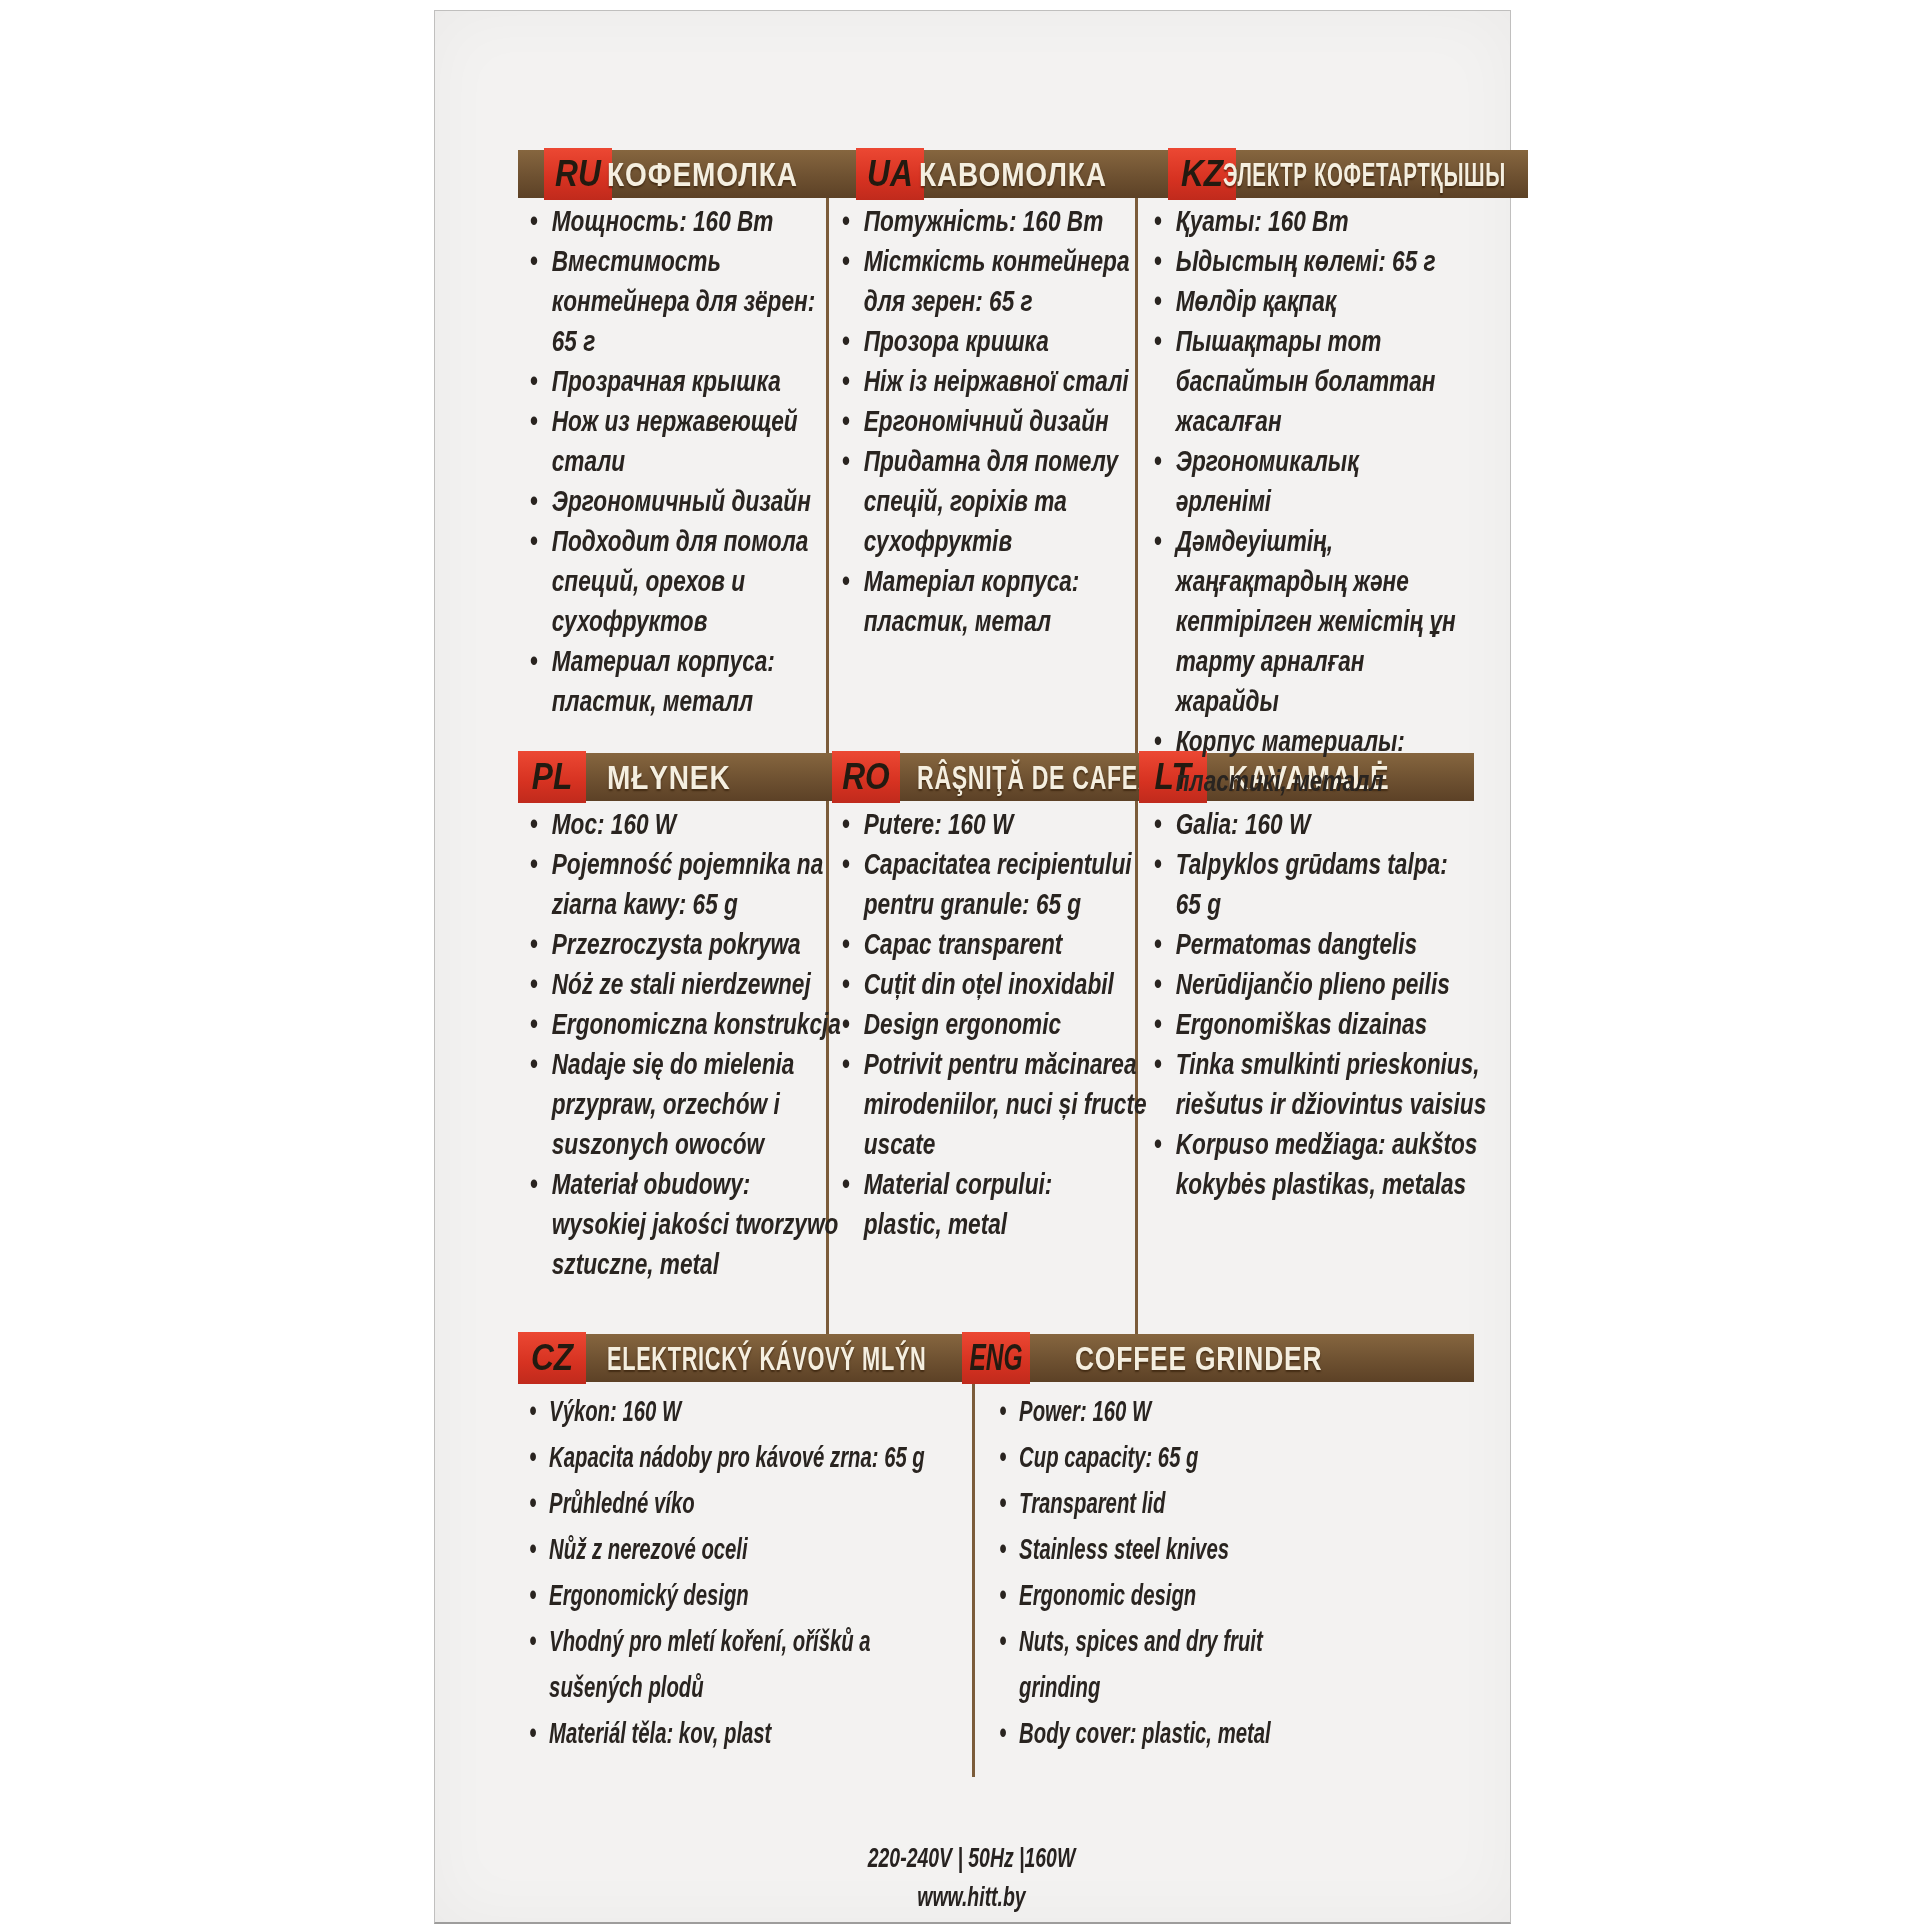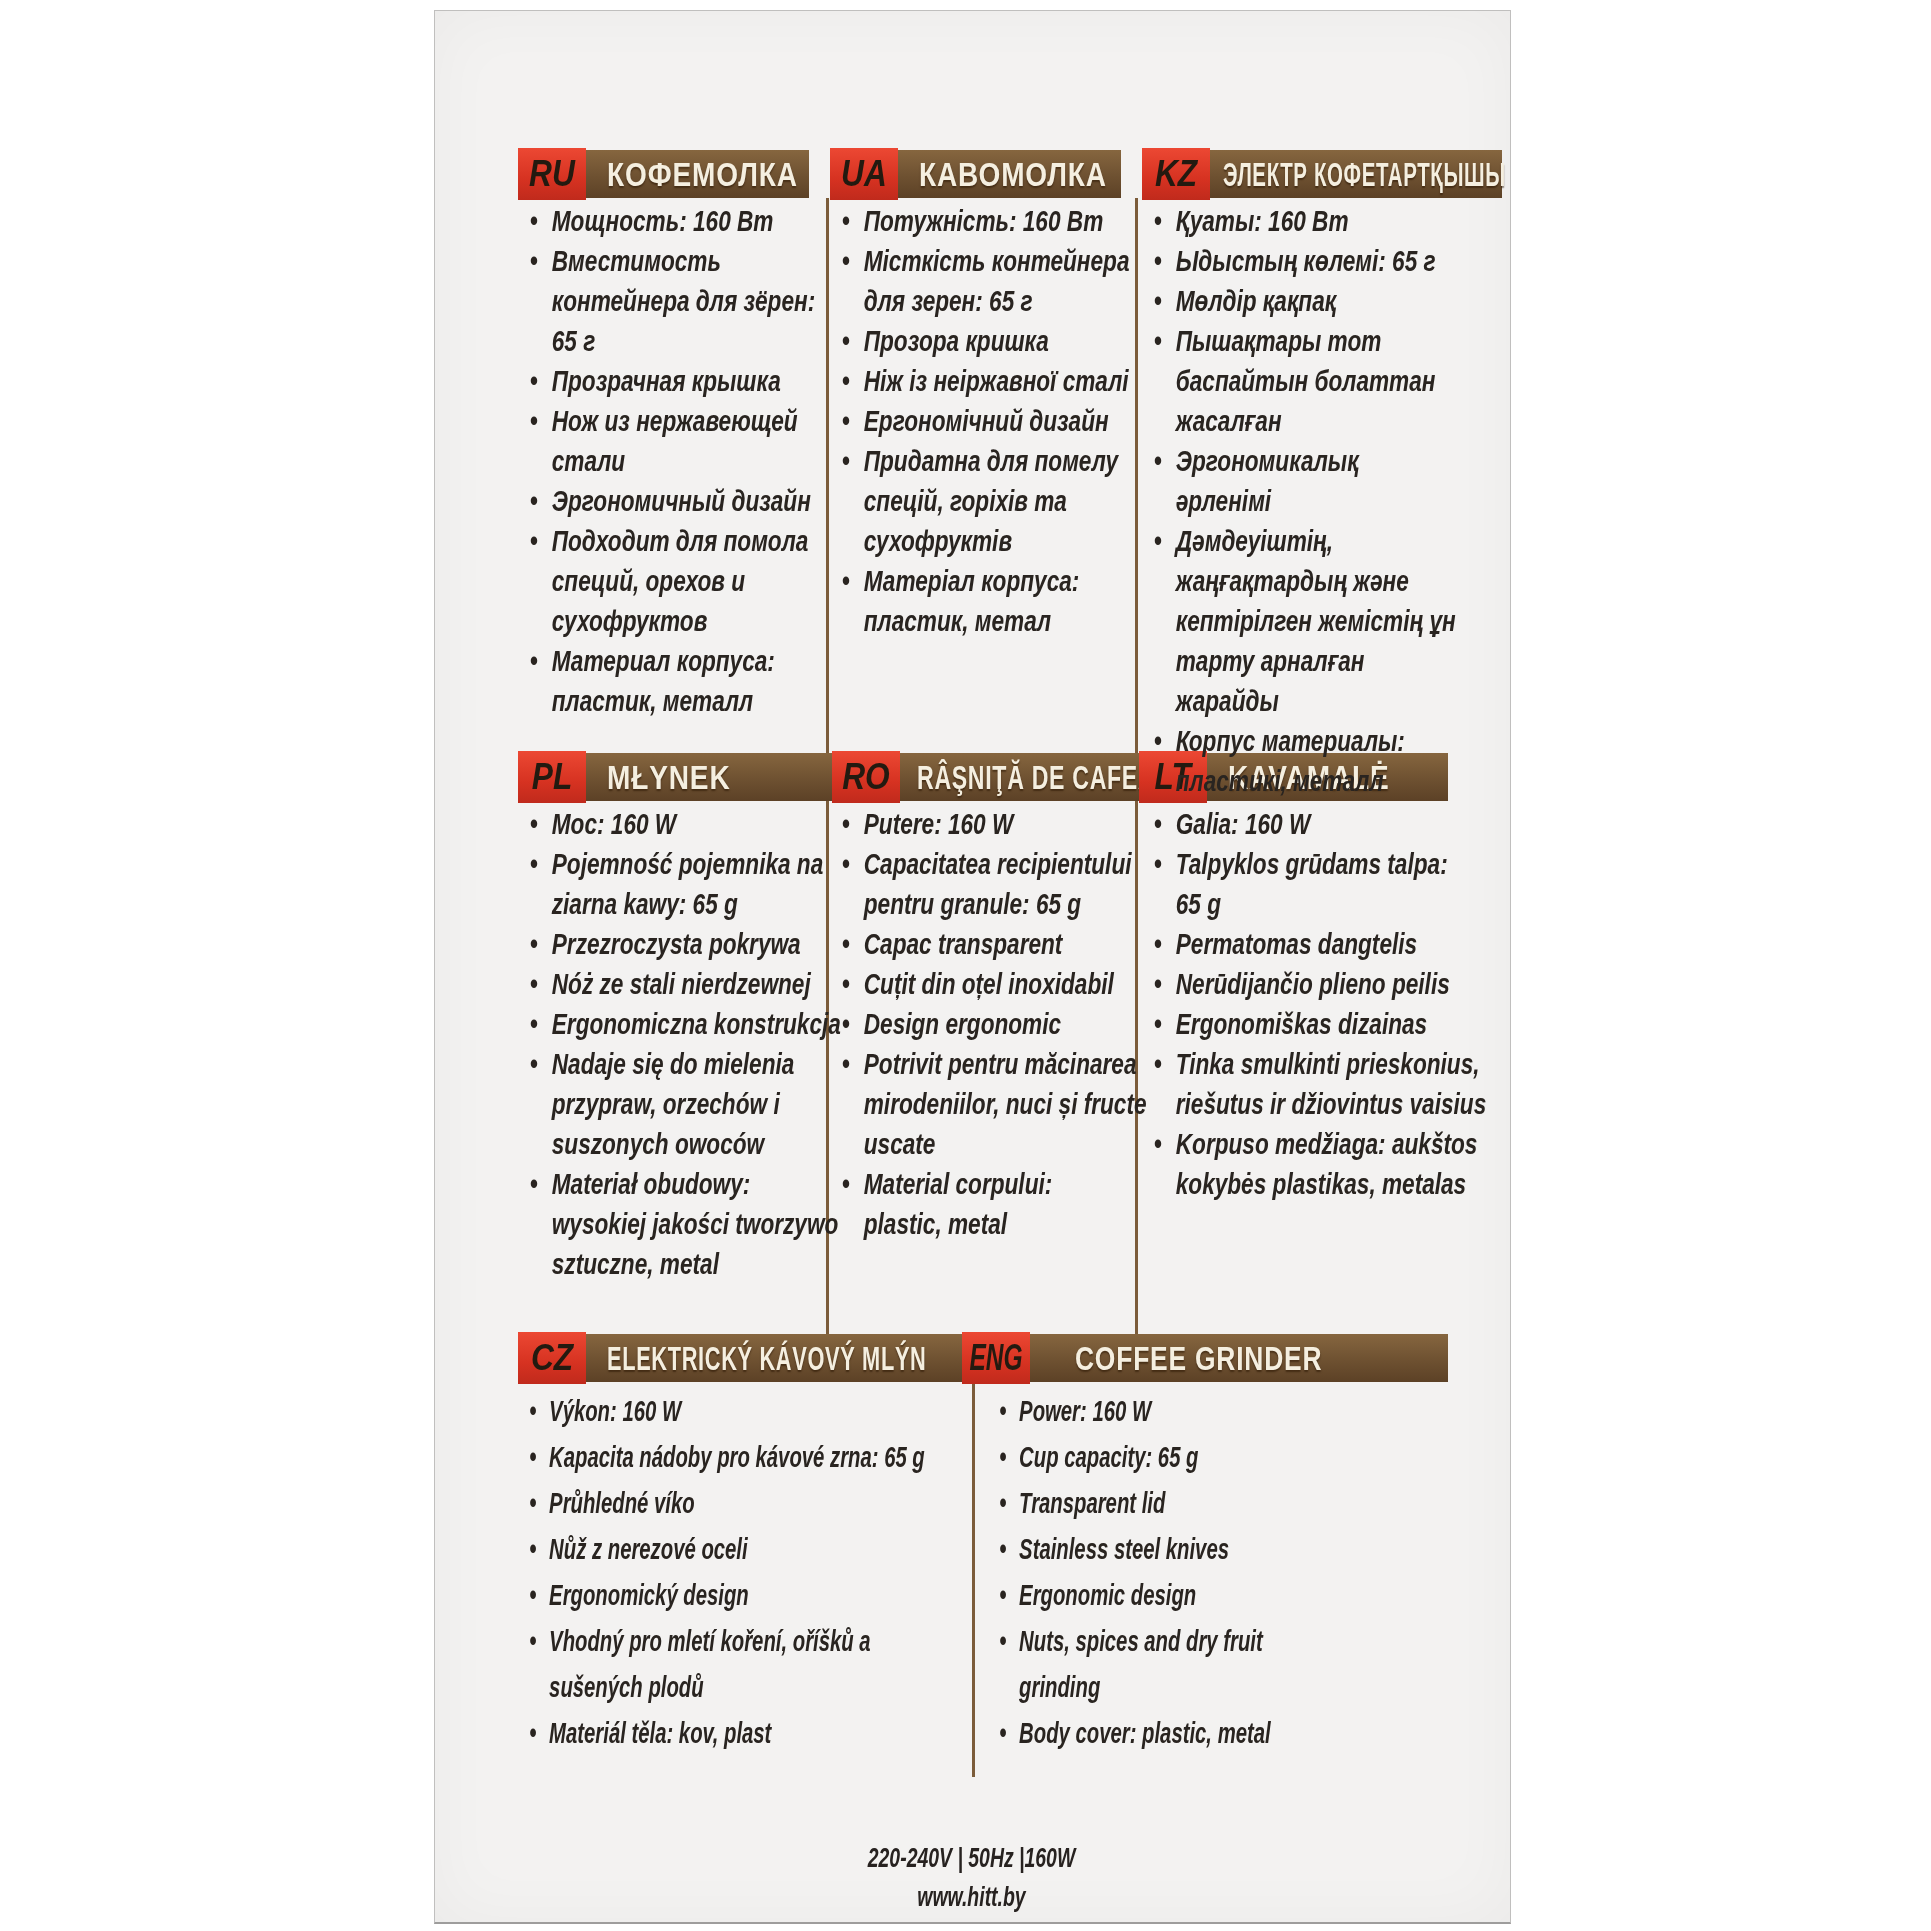--- a/index.html
+++ b/index.html
@@ -6,21 +6,21 @@
   .page{position:relative;width:1931px;height:1931px;background:#ffffff;overflow:hidden;
         font-family:"Liberation Sans",sans-serif;}
   .card{position:absolute;left:434px;top:9.7px;width:1075px;height:1911px;
         background:#f3f2f1;border:1px solid #c0bfbe;border-bottom:2.9px solid #9e9d9c;
         box-shadow:inset 0 0 68px rgba(0,0,0,0.035);}
   .vdiv{position:absolute;width:2.9px;background:#7b5c3a;}
   #vd1{left:826px;top:198px;height:1136px;}
   #vd2{left:1135px;top:198px;height:1136px;}
   #vd3{left:972px;top:1383px;height:394px;}
   .hbar{position:absolute;height:48px;
-        background:linear-gradient(180deg,#86663f 0%,#6e5131 55%,#5c4126 100%);}
+        background:linear-gradient(180deg,#86663f 0%,#6e5131 55%,#5c4126 100%);padding-left:26px;}
   #bar-ru{left:518px;top:150px;width:291px;}
   #bar-ua{left:830px;top:150px;width:291px;}
   #bar-kz{left:1142px;top:150px;width:360px;}
   #bar-row2{left:518px;top:753px;width:930px;}
   #bar-row3{left:518px;top:1334px;width:930px;}
   .badge{position:absolute;top:-1.9px;height:52px;width:68px;
          background:linear-gradient(180deg,#ec4833 0%,#d63221 60%,#c02a1c 100%);
          display:flex;align-items:center;justify-content:center;
          font-style:italic;font-weight:bold;font-size:36px;color:#231a10;}
   .badge>span{display:block;transform:scaleX(.88);}

